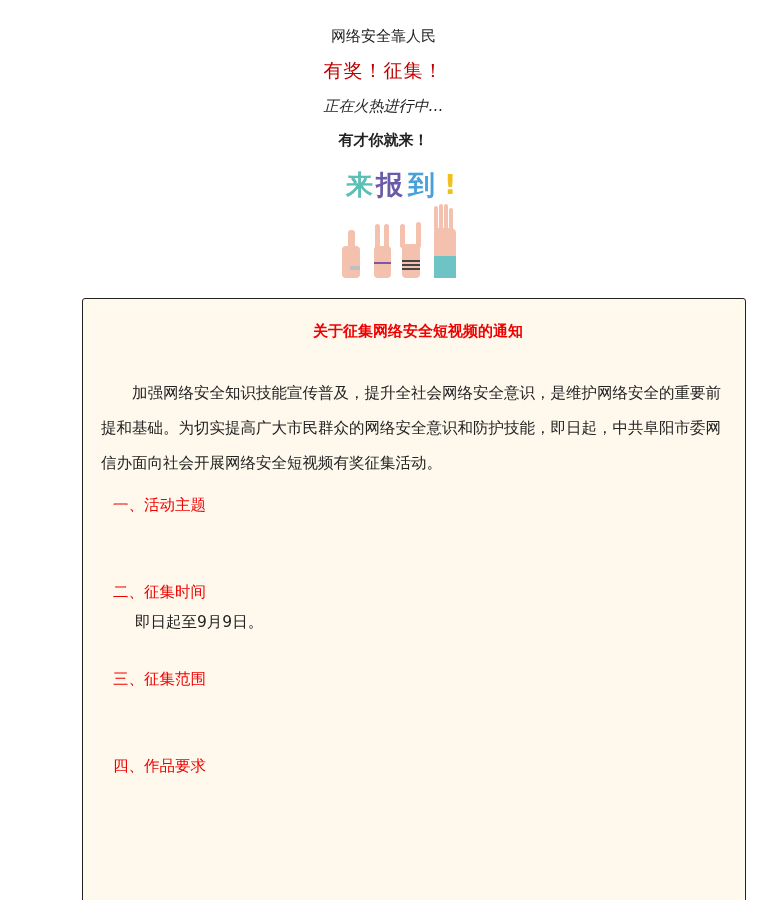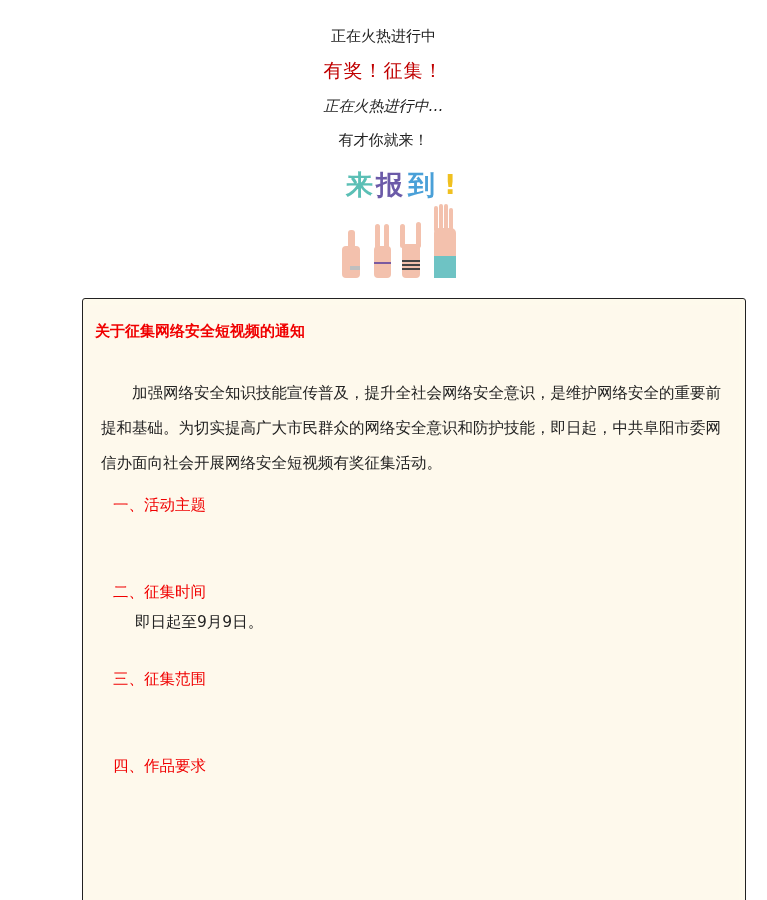--- a/index.html
+++ b/index.html
@@ -3,40 +3,40 @@
 <meta charset="utf-8">
 <style>
   html, body { margin: 0; padding: 0; background: #ffffff; }
   body { width: 767px; height: 900px; overflow: hidden; position: relative;
          font-family: "DejaVu Sans", "Liberation Sans", sans-serif; color: #333; }
   .header { position: absolute; left: 0; top: 0; width: 767px; text-align: center; }
   .h-line { position: absolute; left: 0; width: 767px; text-align: center; font-size: 15px; color: #222; }
   .h-sub { top: 27px; }
   .h-prize { top: 58px; font-size: 19px; font-weight: normal; color: #c00000; letter-spacing: 1px; }
   .h-hot { top: 97px; font-style: italic; }
-  .h-come { top: 131px; }
+  .h-come { top: 131px; font-weight: bold; }
 
   .illus { position: absolute; left: 338px; top: 166px; width: 130px; height: 112px; }
 
   .notice { position: absolute; left: 82px; top: 298px; width: 664px; height: 620px;
             border: 1px solid #222; border-radius: 3px; background: #fefaec; box-sizing: border-box; }
   .inner-bg { position: absolute; left: 6px; top: 6px; right: 6px; bottom: 0; background: #fef9ec; }
-  .n-title { position: absolute; left: 12px; top: 23px; width: 100%; text-align: left;
+  .n-title { position: absolute; left: 4px; top: 23px; width: 100%; text-align: center;
              color: #f00000; font-weight: bold; font-size: 15px; }
   .para { position: absolute; left: 18px; width: 632px; font-size: 15.5px; color: #222; line-height: 35px; }
   .p-intro { top: 77px; text-indent: 2em; }
   .sec-h { position: absolute; left: 30px; color: #f00000; font-weight: normal; font-size: 15.5px; }
   .sec-b { position: absolute; left: 52px; font-size: 15.5px; color: #222; }
   .red { color: #f02020; }
 </style>
 </head>
 <body>
 
 <div class="header">
-  <div class="h-line h-sub">正在火热进行中</div>
+  <div class="h-line h-sub">网络安全靠人民</div>
   <div class="h-line h-prize">有奖！征集！</div>
   <div class="h-line h-hot">正在火热进行中…</div>
   <div class="h-line h-come">有才你就来！</div>
 </div>
 
 <div class="illus">
   <svg width="130" height="112" viewBox="0 0 130 112">
     <text x="8" y="28" font-size="27" font-weight="bold" fill="#5bbfb5" font-family="DejaVu Sans, sans-serif">来</text>
     <text x="38" y="28" font-size="27" font-weight="bold" fill="#6b5aa8" font-family="DejaVu Sans, sans-serif">报</text>
     <text x="70" y="28" font-size="27" font-weight="bold" fill="#4aa0d8" font-family="DejaVu Sans, sans-serif">到</text>

